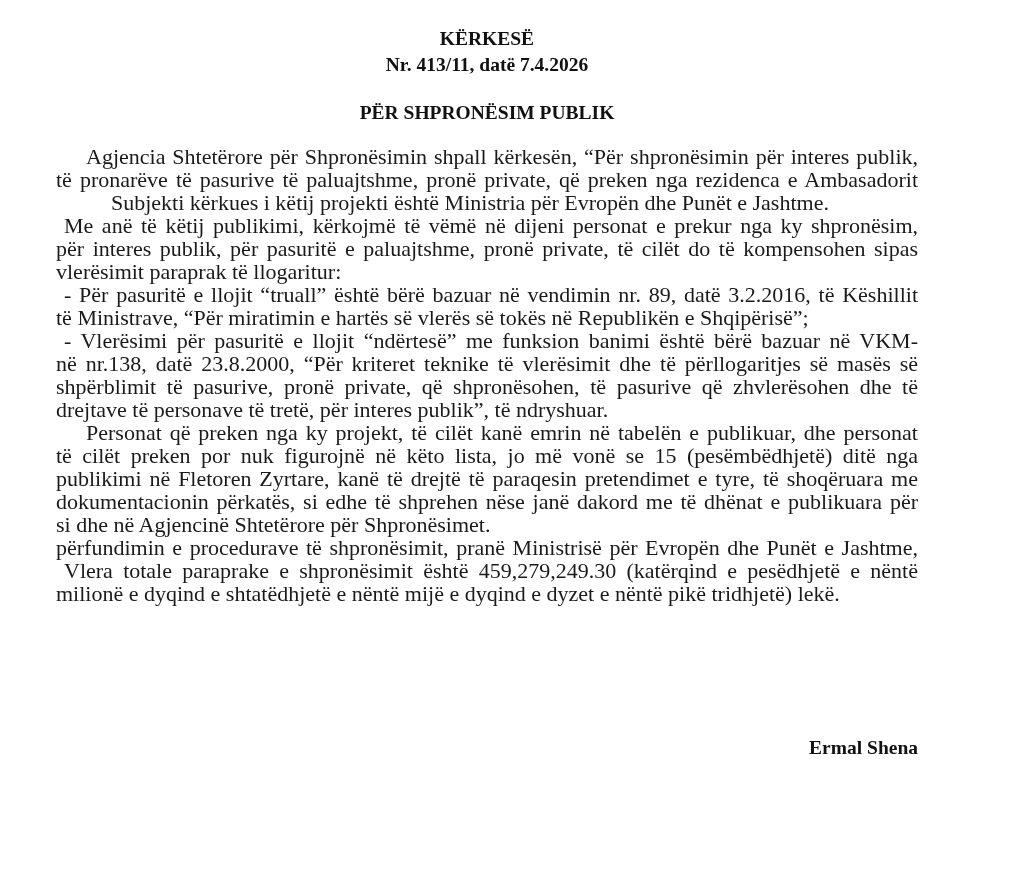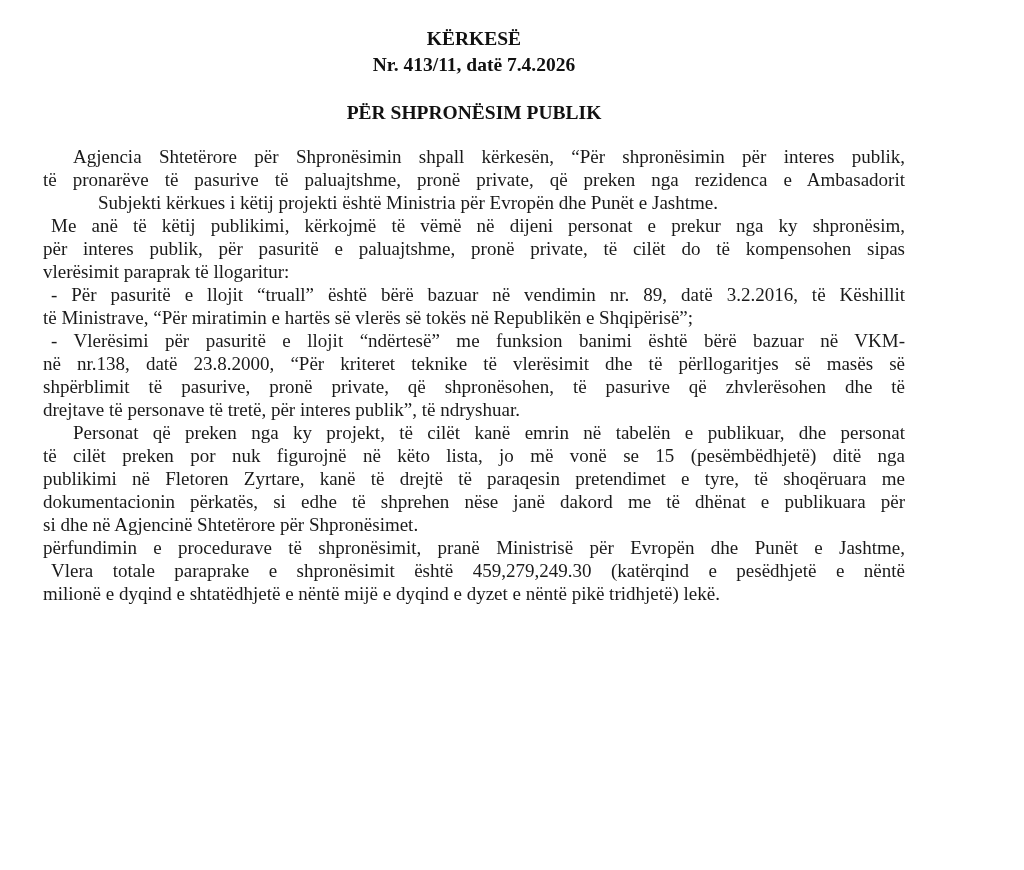--- a/index.html
+++ b/index.html
@@ -1,20 +1,20 @@
 <!DOCTYPE html>
 <html><head>
 <meta charset="utf-8">
 <style>
   html, body { margin: 0; padding: 0; background: #ffffff; }
   body { width: 1024px; height: 870px; position: relative; overflow: hidden; font-family: "Liberation Serif", serif; color: #1a1a1a; }
-  .page { position: absolute; left: 43px; top: 26px; width: 862px; }
+  .page { position: absolute; left: 56px; top: 26px; width: 862px; }
   .hdr { text-align: center; font-weight: bold; font-size: 19.5px; line-height: 26px; margin: 0; color: #111; }
   .hdr.title2 { margin-top: 22px; }
-  .body { margin-top: 19px; font-size: 19px; line-height: 23px; }
+  .body { margin-top: 19px; font-size: 22px; line-height: 23px; }
   .p { margin: 0; text-align: justify; }
   .line { display: block; white-space: nowrap; text-align: justify; text-align-last: justify; }
   .line.last { text-align-last: left; }
   .ind1 { padding-left: 30px; }
   .ind2 { padding-left: 55px; }
   .ind0 { padding-left: 8px; }
   .sig { position: absolute; right: 106px; top: 736px; text-align: right; font-size: 19.5px; line-height: 24px; }
   .sig .role { color: #1a1a1a; }
   .sig .name { font-weight: bold; color: #111; }
 </style>
@@ -58,13 +58,14 @@
       <span class="line">përfundimin e procedurave të shpronësimit, pranë Ministrisë për Evropën dhe Punët e Jashtme,</span>
     </div>
     <div class="p">
       <span class="line ind0">Vlera totale paraprake e shpronësimit është 459,279,249.30 (katërqind e pesëdhjetë e nëntë</span>
       <span class="line last">milionë e dyqind e shtatëdhjetë e nëntë mijë e dyqind e dyzet e nëntë pikë tridhjetë) lekë.</span>
     </div>
   </div>
 </div>
 
 <div class="sig">
+  <div class="name">Ermal Shena</div>
 </div>
 
 </body></html>

